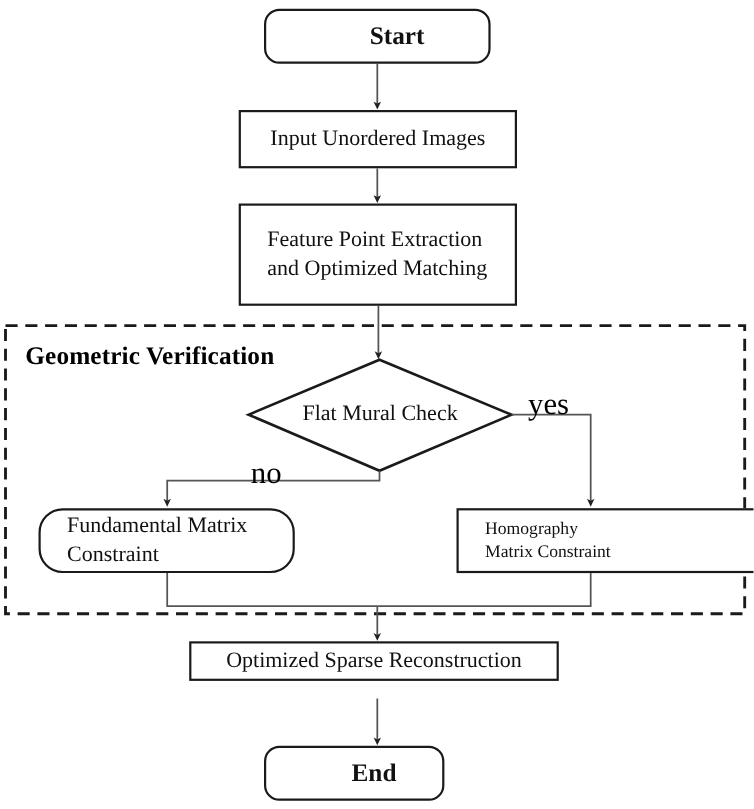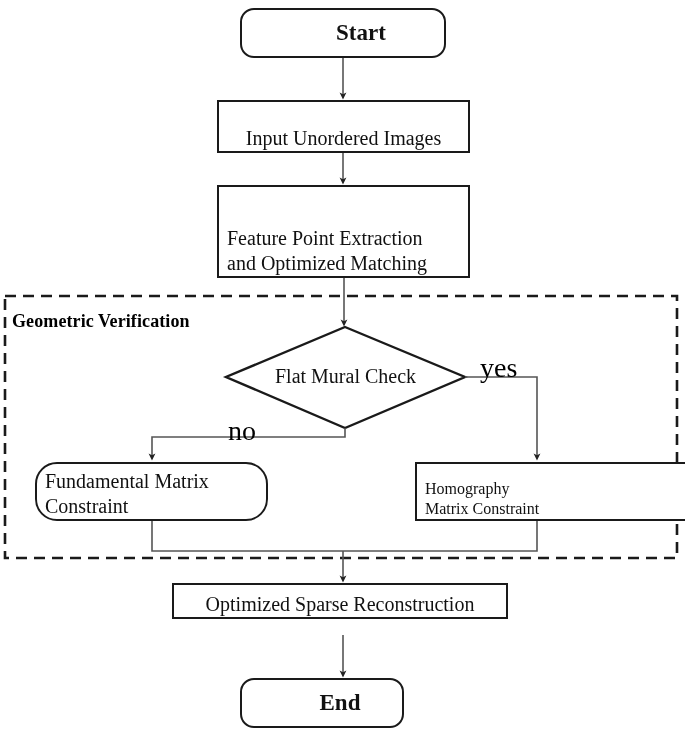--- a/index.html
+++ b/index.html
@@ -27,62 +27,61 @@
     box-sizing: border-box;
     background: #ffffff;
     display: flex;
     align-items: center;
     color: #111111;
   }
   .node.rect {
     border: 2.5px solid #1a1a1a;
     justify-content: center;
     text-align: center;
-    align-items: flex-end;
   }
   .node.terminator {
     border: 2.5px solid #1a1a1a;
     border-radius: 14px;
     justify-content: center;
     text-align: center;
     font-weight: bold;
     padding-left: 36px;
   }
   .node .label {
     line-height: 1.26;
     white-space: pre-line;
   }
   .node.left-text {
     justify-content: flex-start;
   }
   .node.left-text .label {
     text-align: left;
-    padding-left: 8px;
+    padding-left: 24px;
   }
   .node.diamond-label {
     background: transparent;
     justify-content: center;
     text-align: center;
   }
 
   
   #node-start        { left: 240px; top: 8px;   width: 206px; height: 50px;  font-size: 23px; }
   #node-input        { left: 217px; top: 100px; width: 253px; height: 53px;  font-size: 20px; }
   #node-feature      { left: 217px; top: 185px; width: 253px; height: 93px;  font-size: 20px; }
   #node-decision-lbl { left: 226px; top: 352px; width: 239px; height: 50px;  font-size: 20px; }
   #node-fundamental  { left: 35px;  top: 462px; width: 233px; height: 59px;  font-size: 20px; border-radius: 22px; }
   #node-homography   { left: 415px; top: 462px; width: 278px; height: 59px;  font-size: 16px; }
   #node-sparse       { left: 172px; top: 583px; width: 336px; height: 36px;  font-size: 20px; }
   #node-end          { left: 240px; top: 678px; width: 164px; height: 50px;  font-size: 23px; }
 
   #group-title {
     position: absolute;
-    left: 12px;
+    left: 23px;
     top: 311px;
-    font-size: 18px;
+    font-size: 23px;
     font-weight: bold;
     letter-spacing: 0.1px;
     white-space: nowrap;
   }
   .edge-label {
     position: absolute;
     font-size: 28px;
     white-space: nowrap;
   }
   #label-yes { left: 480px; top: 352px; }

